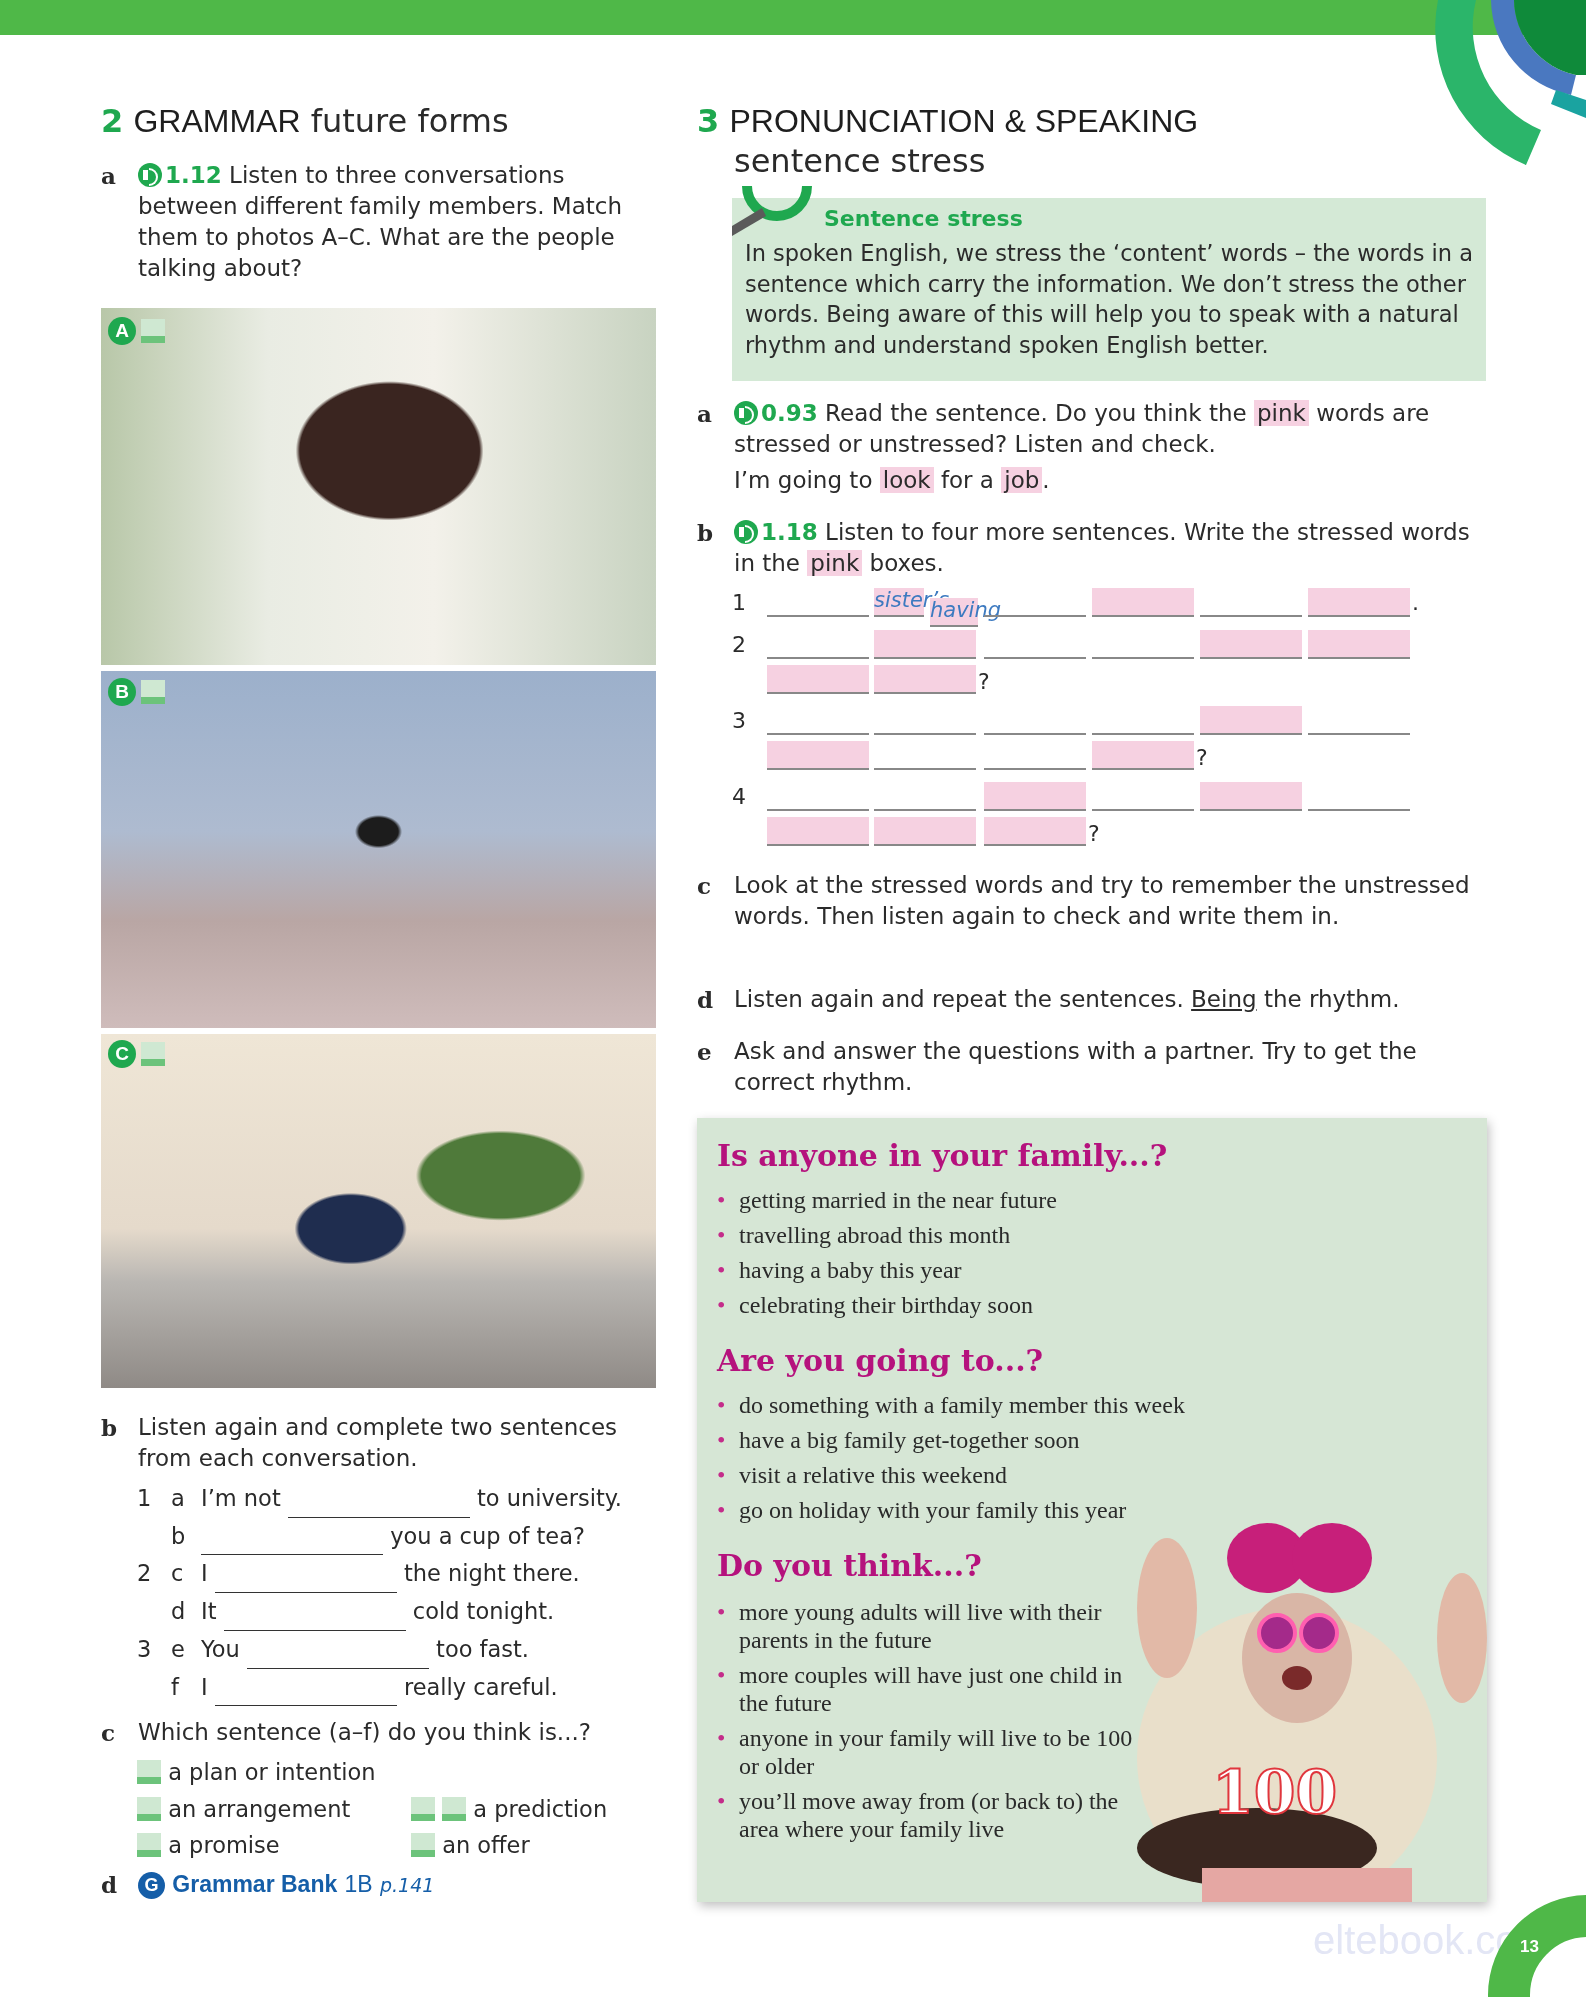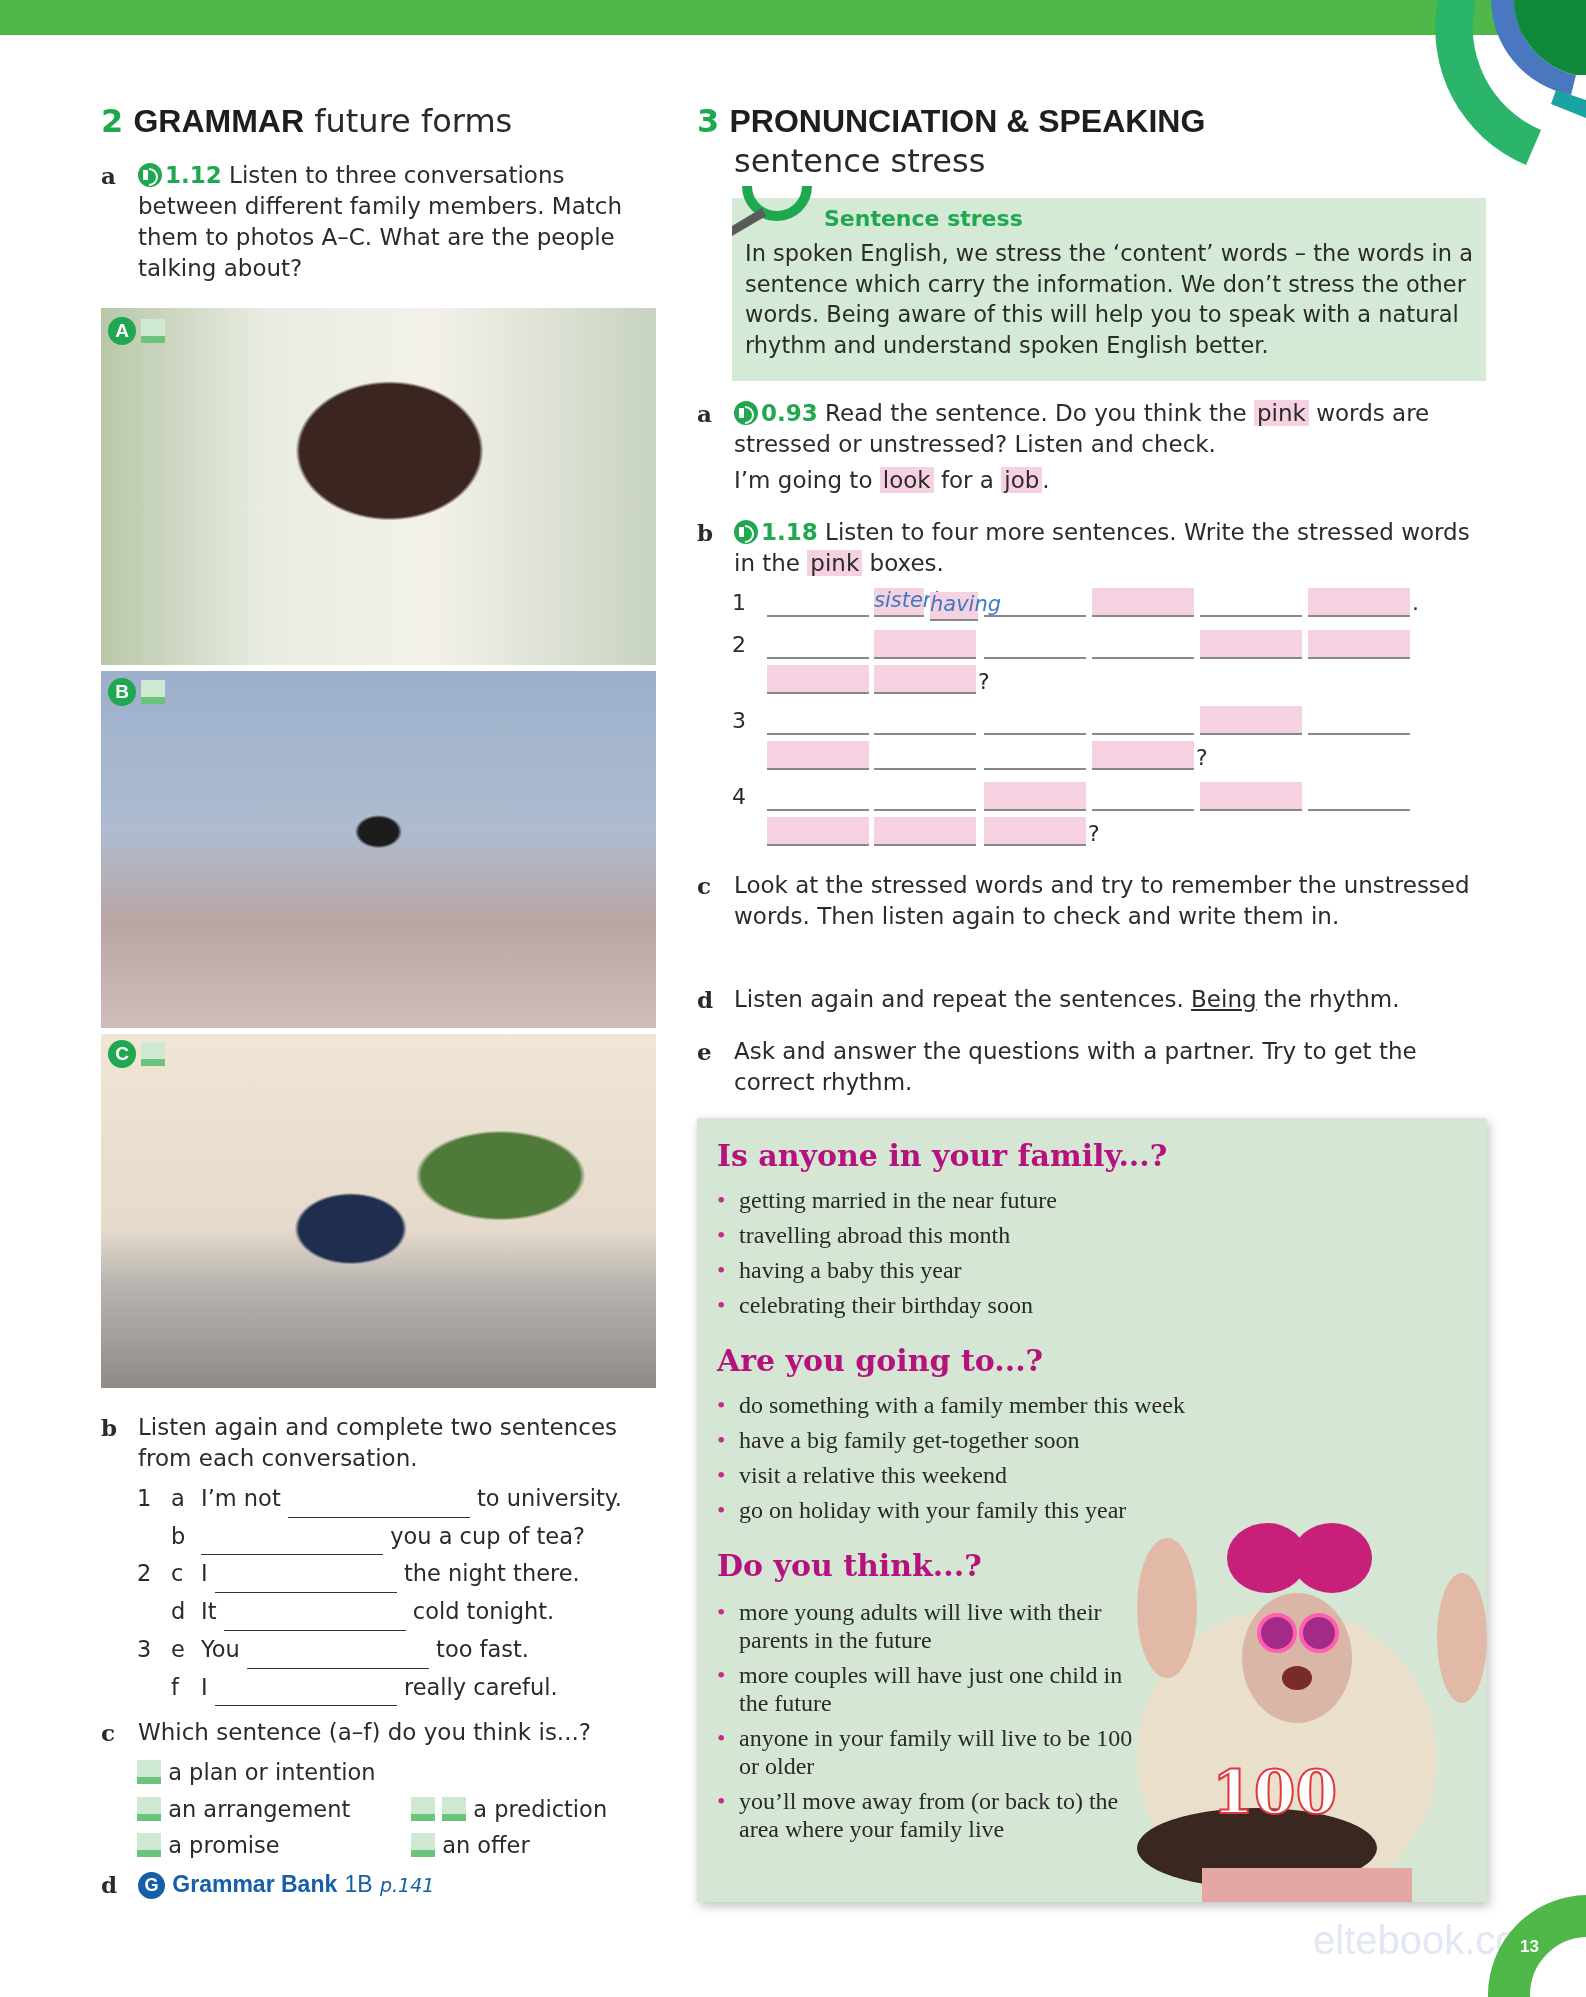--- a/index.html
+++ b/index.html
@@ -8,21 +8,21 @@
     background: #ffffff;
     font-family: "DejaVu Sans", "Liberation Sans", sans-serif;
     color: #2a2a2a;
   }
   .topbar { position: absolute; left: 0; top: 0; width: 1586px; height: 35px; background: #4fb848; }
   .corner-deco { position: absolute; right: 0; top: 0; width: 160px; height: 170px; }
   .abs { position: absolute; }
 
   .sec-title { font-size: 32px; line-height: 40px; }
   .sec-num { color: #1fa84f; font-weight: bold; }
-  .sec-bold { font-weight: bold; color: #1e1e1e; font-family: "Liberation Sans", sans-serif; }
+  .sec-bold { font-weight: normal; color: #1e1e1e; font-family: "Liberation Sans", sans-serif; }
   .sec-light { font-weight: normal; color: #2a2a2a; }
 
   .task { font-size: 23px; line-height: 31px; color: #2b2b2b; }
   .task .lt { position: absolute; left: 0; top: 0; font-weight: bold; font-family: "DejaVu Serif", serif; }
   .task .body { margin-left: 37px; }
   .audio-icon {
     display: inline-block; width: 24px; height: 24px; border-radius: 50%;
     background: #1fa84f; vertical-align: -4px; margin-right: 3px; position: relative;
   }
   .audio-icon::before {
@@ -196,21 +196,21 @@
   </div>
 </div>
 
 <div class="abs" style="left:732px; top:588px; width:750px; height:260px; font-size:22px;">
 
   <span class="abs" style="left:0; top:2px;">1</span>
   <div class="slot" style="left:35px; top:0;"></div>
   <div class="slot pk" style="left:142px; top:0; width:50px;">
       <span class="hand" style="left:0;">sister’s</span>
     </div>
-  <div class="slot pk" style="left:198px; top:4px; width:48px;">
+  <div class="slot pk" style="left:198px; top:10px; width:48px;">
       <span class="hand" style="left:0;">having</span>
     </div>
   <div class="slot" style="left:252px; top:0;"></div>
   <div class="slot pk" style="left:360px; top:0;"></div>
   <div class="slot" style="left:468px; top:0;"></div>
   <div class="slot pk" style="left:576px; top:0;"></div>
   <span class="abs" style="left:680px; top:2px;">.</span>
 
   <span class="abs" style="left:0; top:44px;">2</span>
   <div class="slot" style="left:35px; top:42px;"></div>

